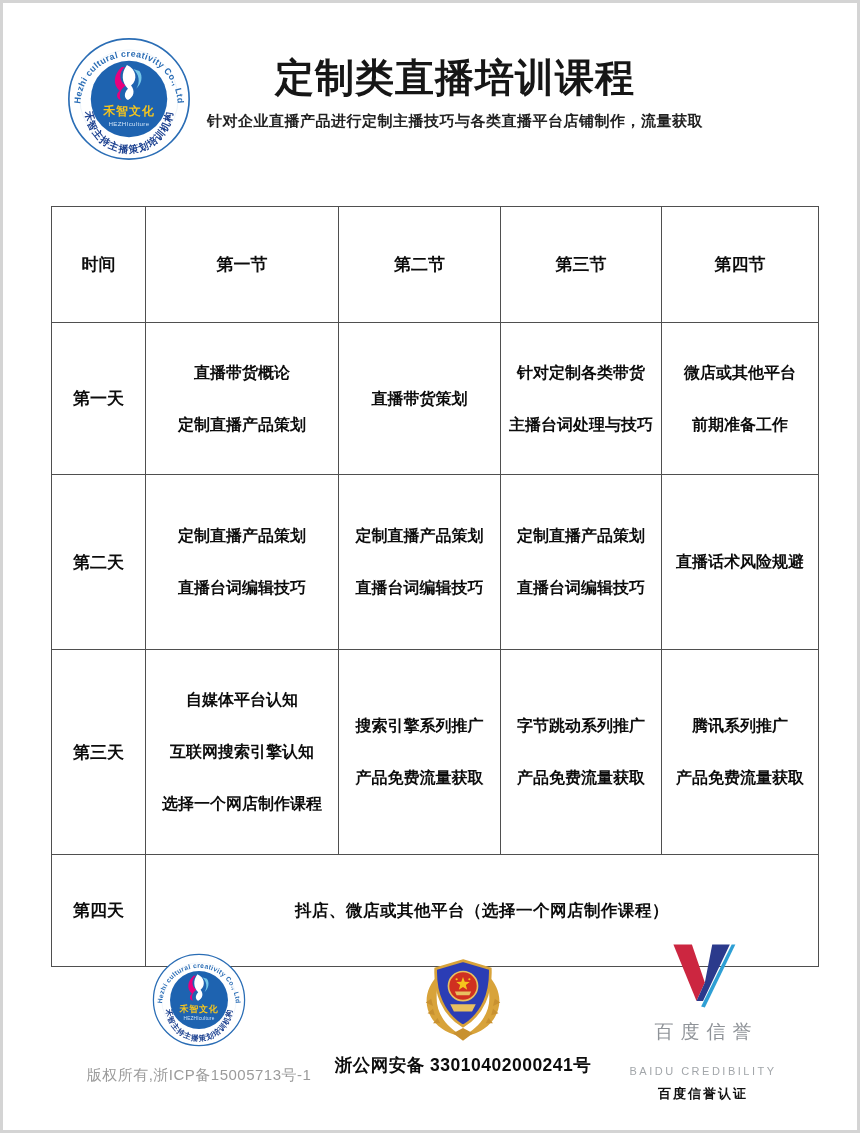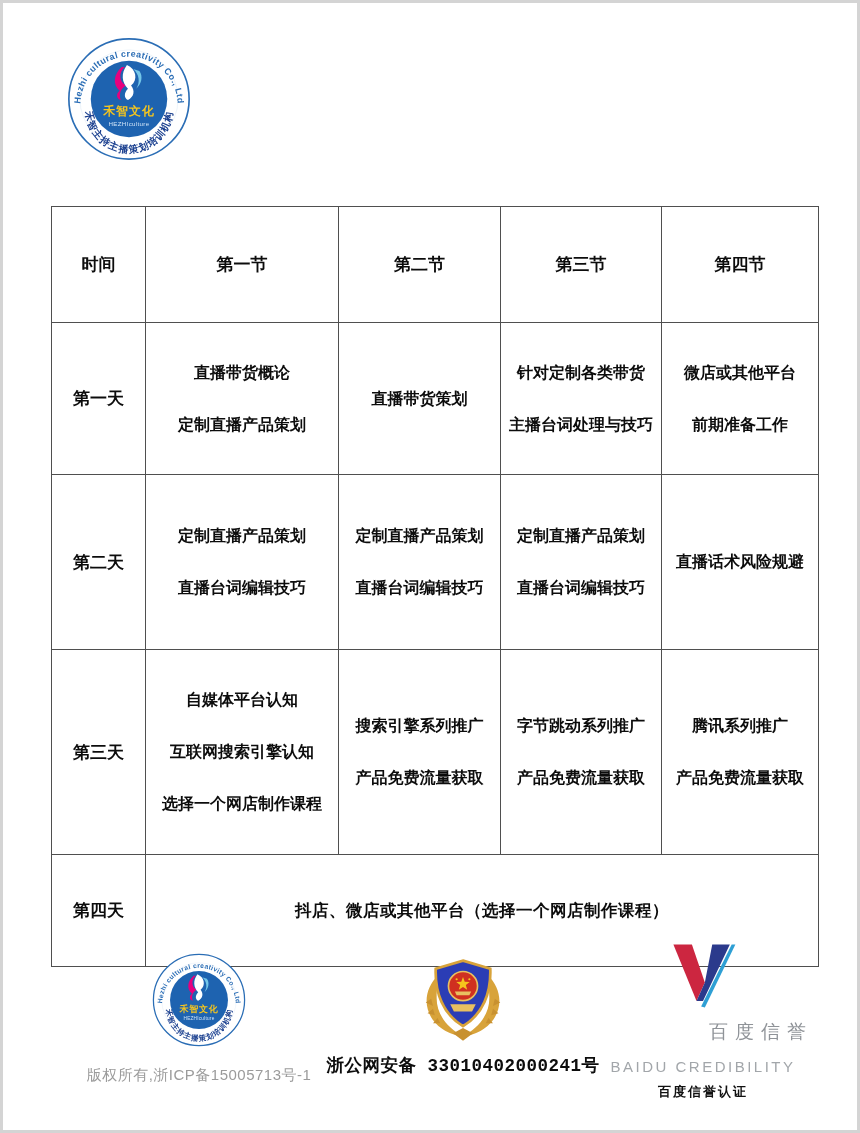--- a/index.html
+++ b/index.html
@@ -33,23 +33,23 @@
   .foot-group { position:absolute; text-align:center; }
   .fg-left   { left:76px;  top:950px; width:240px; }
   .fg-center { left:310px; top:948px; width:300px; }
   .fg-right  { left:590px; top:936px; width:220px; }
 
   .foot-logo  { width:94px; height:94px; display:inline-block; }
   .badge-svg  { width:100px; height:92px; display:inline-block; }
   .baidu-svg  { width:76px; height:74px; display:inline-block; }
 
   .copyright  { margin-top:15px; font-size:15px; color:#9b9b9b; letter-spacing:0.5px; }
-  .police-txt { margin-top:6px; font-size:17.5px; font-weight:bold; color:#0c0c0c; letter-spacing:0.5px;font-family:Liberation Mono, monospace; }
-  .baidu-cn   { margin-top:2px; font-size:19px; color:#8f9398; letter-spacing:7px; text-indent:7px;text-align:right; }
-  .baidu-en   { margin-top:13px; font-size:15px; color:#a2a6aa; letter-spacing:2.5px; }
+  .police-txt { margin-top:6px; font-size:17.5px; font-weight:bold; color:#0c0c0c; letter-spacing:0.5px; }
+  .baidu-cn   { margin-top:2px; font-size:19px; color:#8f9398; letter-spacing:7px; text-indent:7px; }
+  .baidu-en   { margin-top:20px; font-size:11px; color:#a2a6aa; letter-spacing:2.5px; }
   .baidu-cert { margin-top:8px; font-size:13px; font-weight:bold; color:#111; letter-spacing:2px; }
 
   
   .logo-arc-top { font-size:8.6px; fill:#2a6db5; font-weight:bold; letter-spacing:0.4px; }
   .logo-arc-bot { font-size:9.6px; fill:#1a3f8f; font-weight:bold; letter-spacing:1px; }
   .logo-cn { font-size:11.5px; fill:#f5c51d; font-weight:bold; letter-spacing:1px; text-anchor:middle; }
   .logo-en { font-size:6px; fill:#cfe3f7; text-anchor:middle; letter-spacing:0.3px; }
 </style>
 </head>
 <body>
@@ -74,20 +74,22 @@
   </defs>
 </svg>
 
 <div class="page">
 
   <svg class="brand-logo" viewBox="0 0 120 120">
     <use href="#hezhi-logo-sym"></use>
   </svg>
 
   <div class="title-wrap">
+    <div class="main-title">定制类直播培训课程</div>
+    <div class="sub-title">针对企业直播产品进行定制主播技巧与各类直播平台店铺制作，流量获取</div>
   </div>
 
   <div class="sched-wrap">
     <table class="sched">
       <colgroup>
         <col style="width:94px">
           <col style="width:193px">
           <col style="width:162px">
         <col style="width:161px">
           <col style="width:157px">

